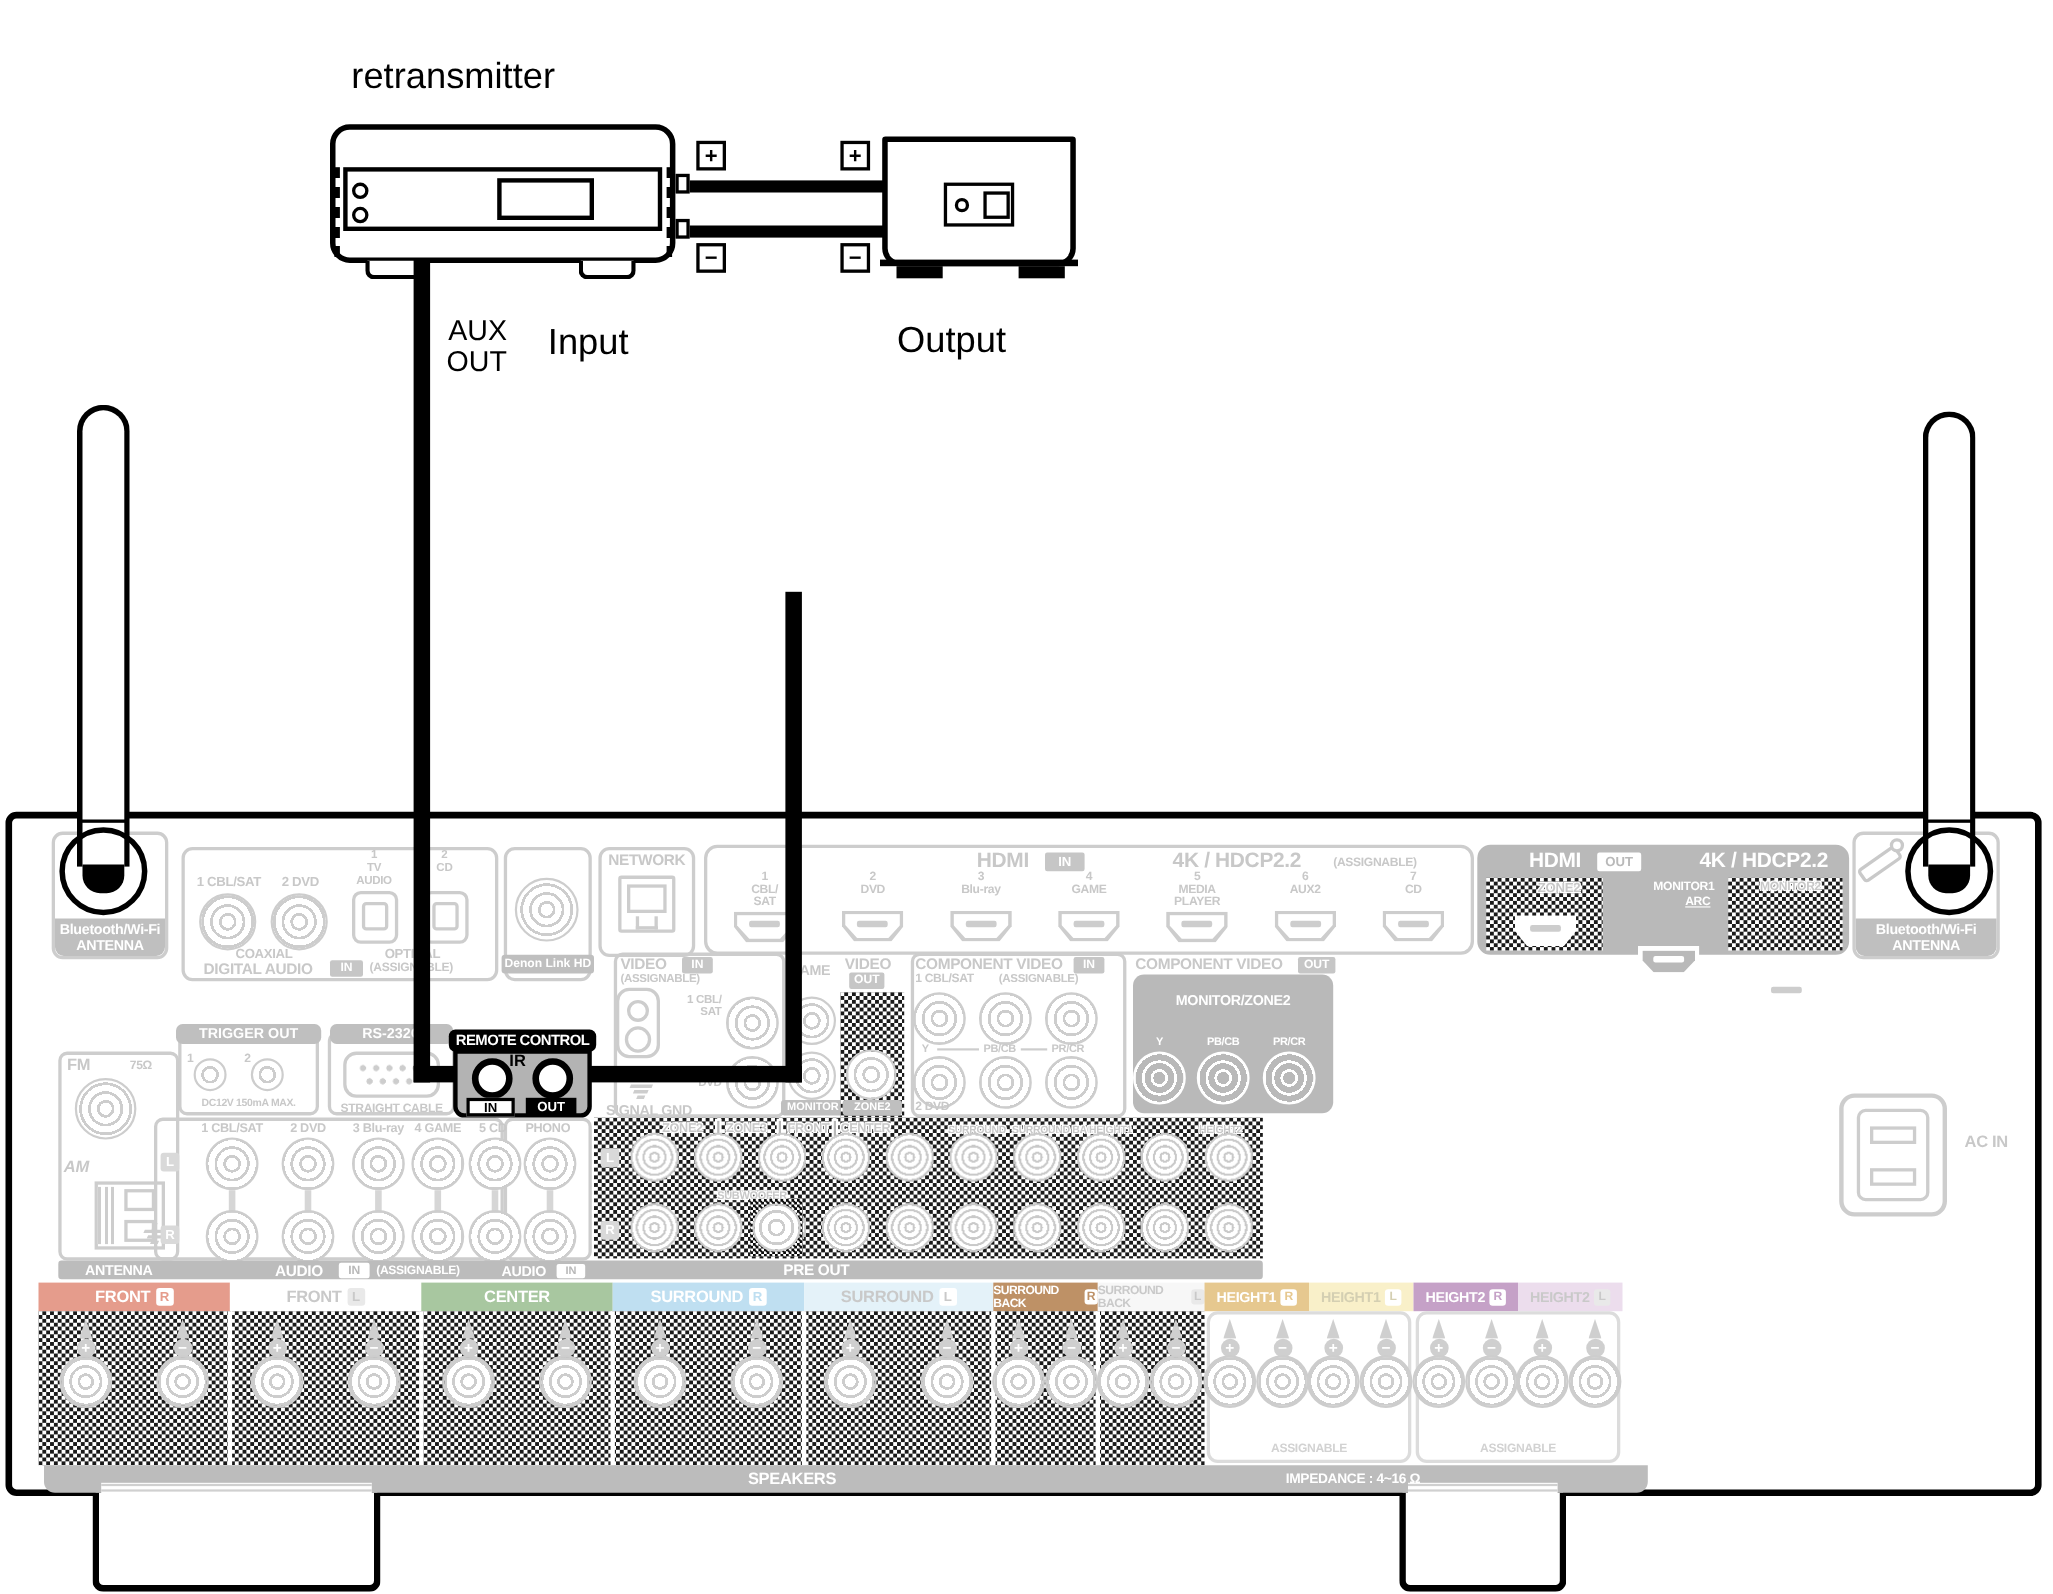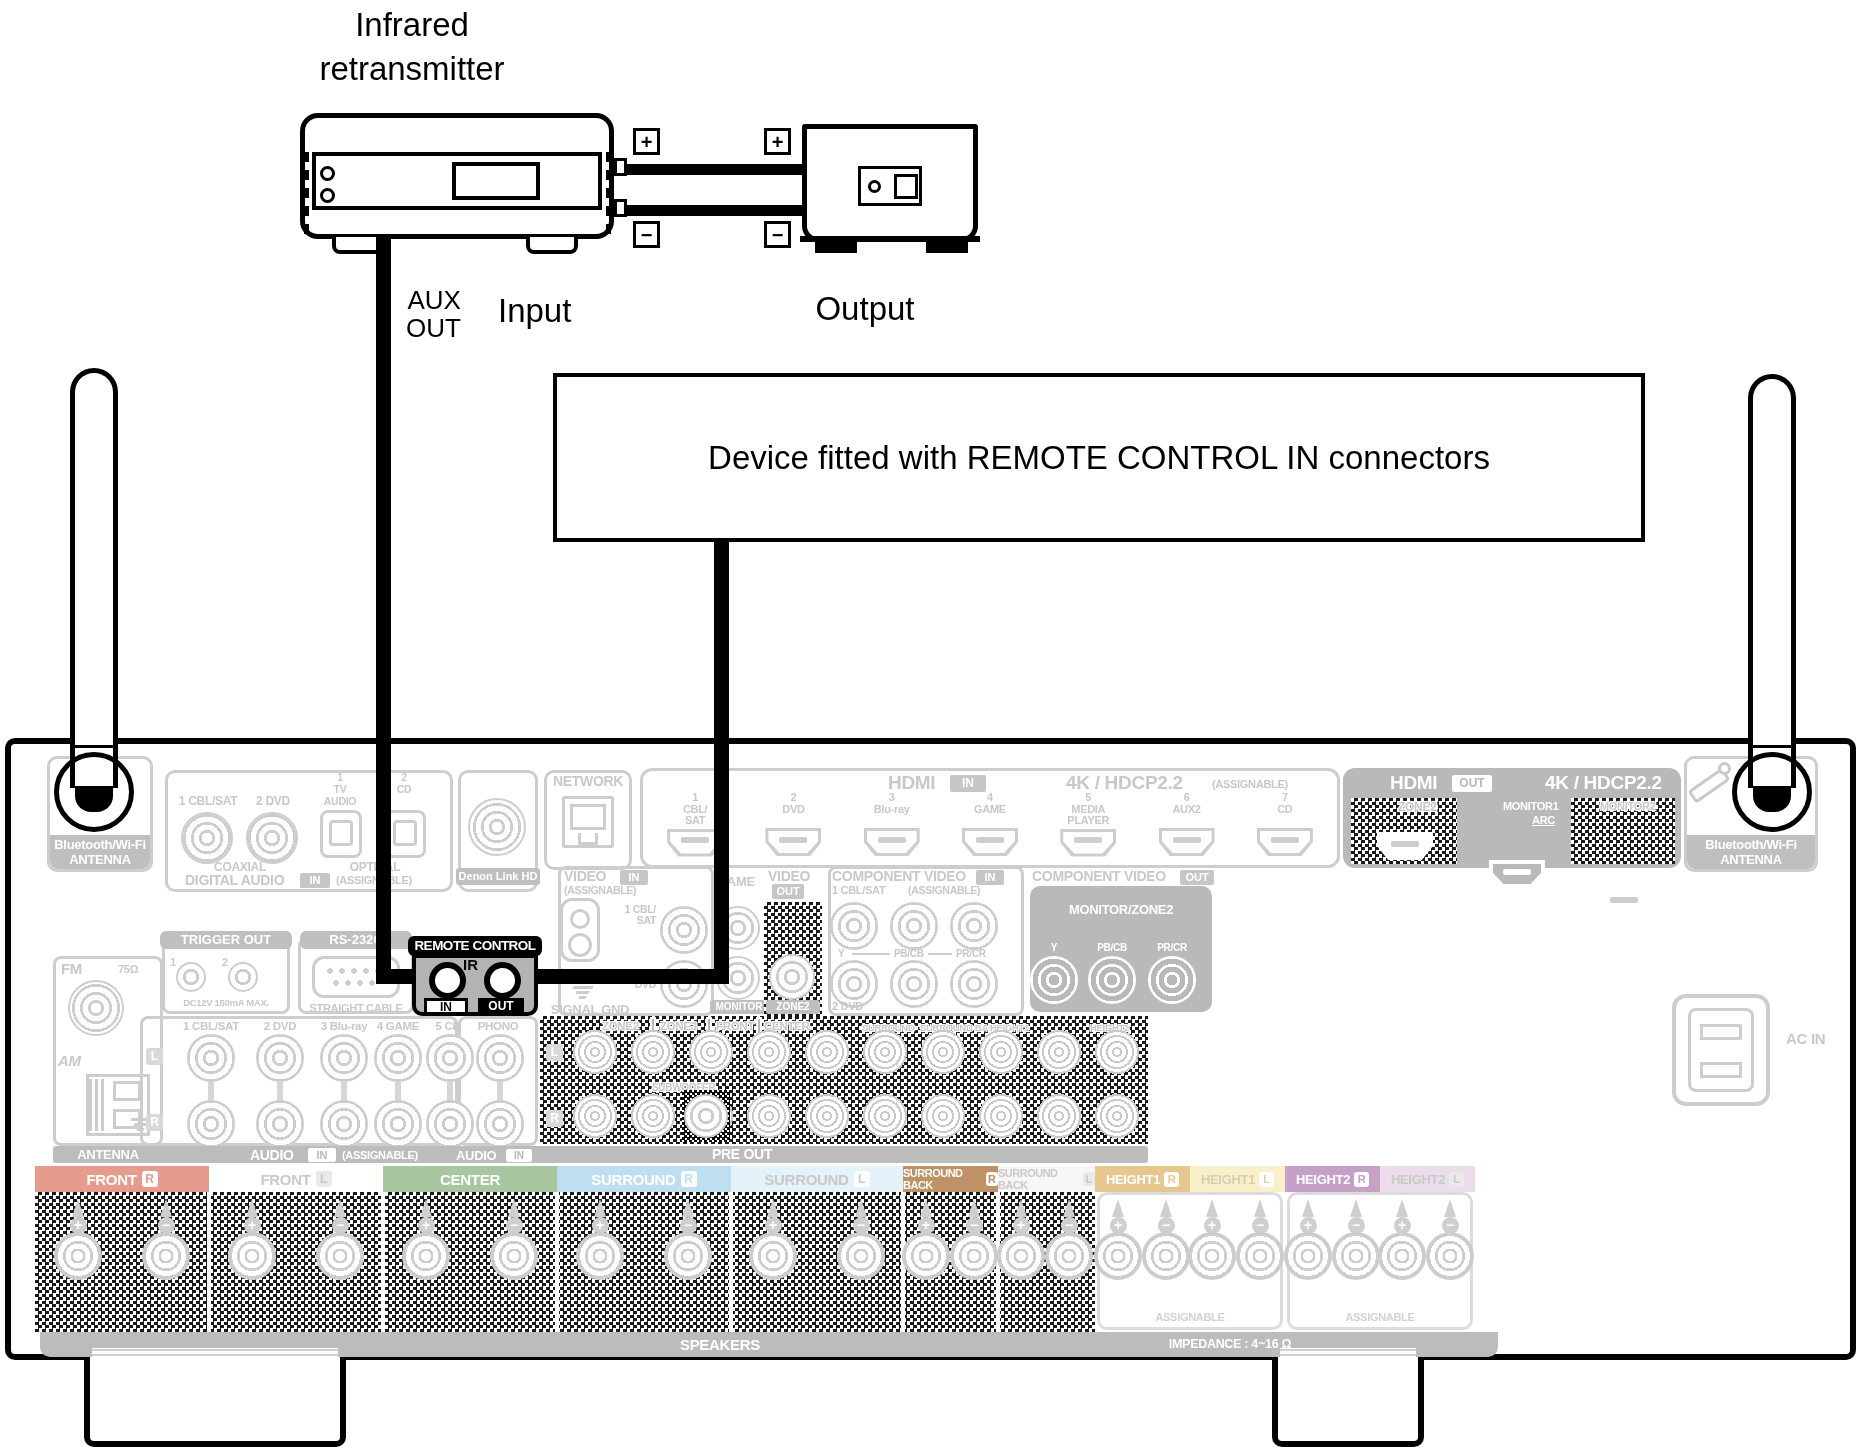--- a/index.html
+++ b/index.html
@@ -44,21 +44,20 @@
        border:2px solid #cdcdcd;box-sizing:border-box;
        background:repeating-radial-gradient(circle at 50% 50%,#fff 0 5px,#cdcdcd 5px 7.5px);}
   .sep{background:#b9b9b9;box-shadow:0 0 0 2px #fff;}
   .gnd i{position:absolute;background:#cdcdcd;transform:skewX(-24deg);}
 </style>
 </head>
 <body>
 
 <div id="stage">
 
-  <div class="a blk ctr" style="left:262px;top:6px;width:300px;font-size:33px;">Infrared</div>
   <div class="a blk ctr" style="left:262px;top:50px;width:300px;font-size:33px;">retransmitter</div>
 
   <div class="a" style="left:300px;top:113px;width:314px;height:126px;border:5px solid #000;border-radius:18px;background:#fff;"></div>
   <div class="a" style="left:312px;top:152px;width:290px;height:58px;border:4px solid #000;background:#fff;"></div>
   <div class="a" style="left:304px;top:152px;width:5px;height:88px;background:repeating-linear-gradient(180deg,#000 0 10px,rgba(0,0,0,0) 10px 18px);"></div>
   <div class="a" style="left:606px;top:152px;width:5px;height:88px;background:repeating-linear-gradient(180deg,#000 0 10px,rgba(0,0,0,0) 10px 18px);"></div>
   <div class="a" style="left:320px;top:166px;width:15px;height:15px;border:3px solid #000;border-radius:50%;"></div>
   <div class="a" style="left:320px;top:188px;width:15px;height:15px;border:3px solid #000;border-radius:50%;"></div>
   <div class="a" style="left:452px;top:162px;width:88px;height:38px;border:4px solid #000;"></div>
   <div class="a" style="left:332px;top:237px;width:52px;height:17px;border:4px solid #000;border-top:none;border-radius:0 0 8px 8px;background:#fff;"></div>
@@ -78,23 +77,20 @@
   <div class="a" style="left:815px;top:242px;width:42px;height:11px;background:#000;"></div>
   <div class="a" style="left:926px;top:242px;width:42px;height:11px;background:#000;"></div>
   <div class="a" style="left:858px;top:166px;width:64px;height:40px;border:3px solid #000;"></div>
   <div class="a" style="left:868px;top:180px;width:13px;height:13px;border:3px solid #000;border-radius:50%;"></div>
   <div class="a" style="left:894px;top:174px;width:24px;height:25px;border:3px solid #000;"></div>
 
   <div class="a blk" style="left:406px;top:286px;font-size:26px;line-height:28px;text-align:right;"><span>AUX</span><br><span>OUT</span></div>
   <div class="a blk" style="left:498px;top:292px;font-size:33px;">Input</div>
   <div class="a blk ctr" style="left:790px;top:290px;width:150px;font-size:33px;">Output</div>
 
-  <div class="a" style="left:553px;top:373px;width:1092px;height:169px;border:4px solid #000;background:#fff;display:flex;align-items:center;justify-content:center;">
-    <span class="blk" style="font-size:33px;">Device fitted with REMOTE CONTROL IN connectors</span>
-  </div>
 
   <div class="a" style="left:5px;top:738px;width:1851px;height:622px;border:6px solid #000;border-radius:10px;background:#fff;"></div>
 
   <div class="a obox" style="left:47px;top:756px;width:106px;height:116px;"></div>
   <div class="a" style="left:50px;top:835px;width:100px;height:34px;background:#bfbfbf;border-radius:0 0 8px 8px;"></div>
   <div class="a wt ctr" style="left:44px;top:837px;width:112px;font-size:13px;">Bluetooth/Wi-Fi</div>
   <div class="a wt ctr" style="left:44px;top:852px;width:112px;font-size:13px;">ANTENNA</div>
   <div class="a obox" style="left:1684px;top:756px;width:134px;height:116px;"></div>
   <div class="a" style="left:1687px;top:835px;width:128px;height:34px;background:#bfbfbf;border-radius:0 0 8px 8px;"></div>
   <div class="a wt ctr" style="left:1684px;top:837px;width:134px;font-size:13px;">Bluetooth/Wi-Fi</div>

